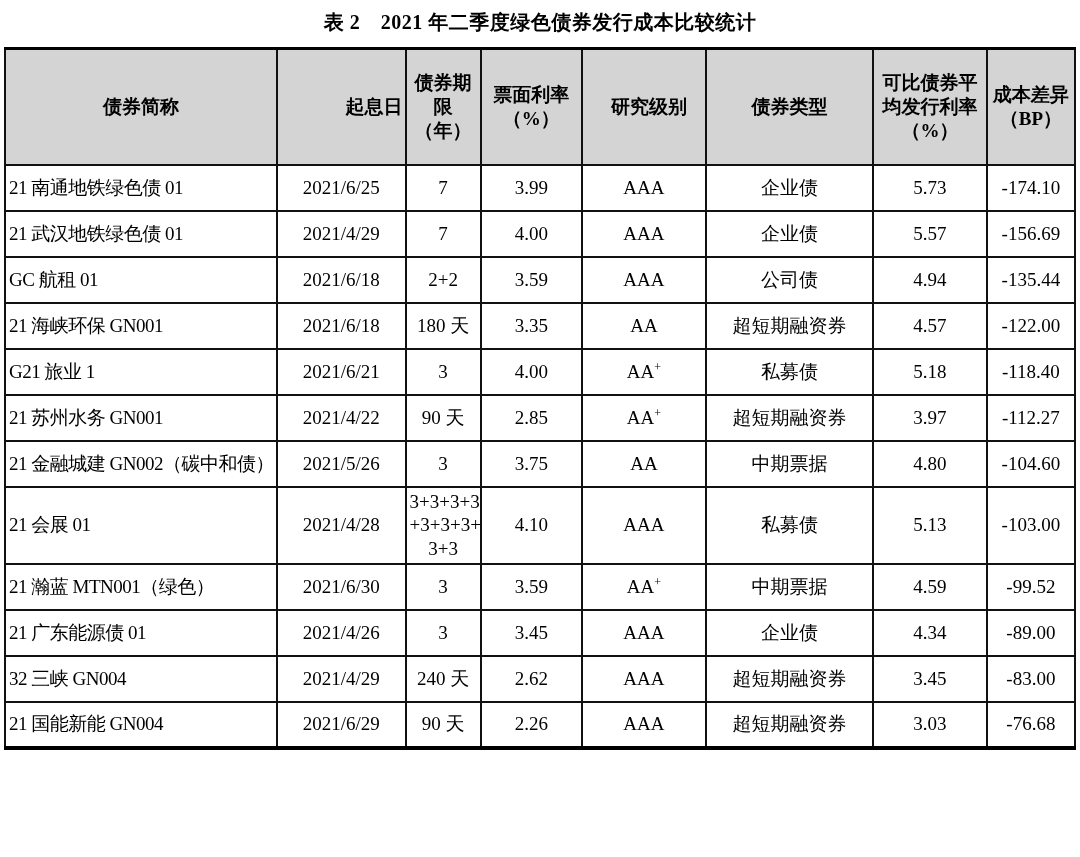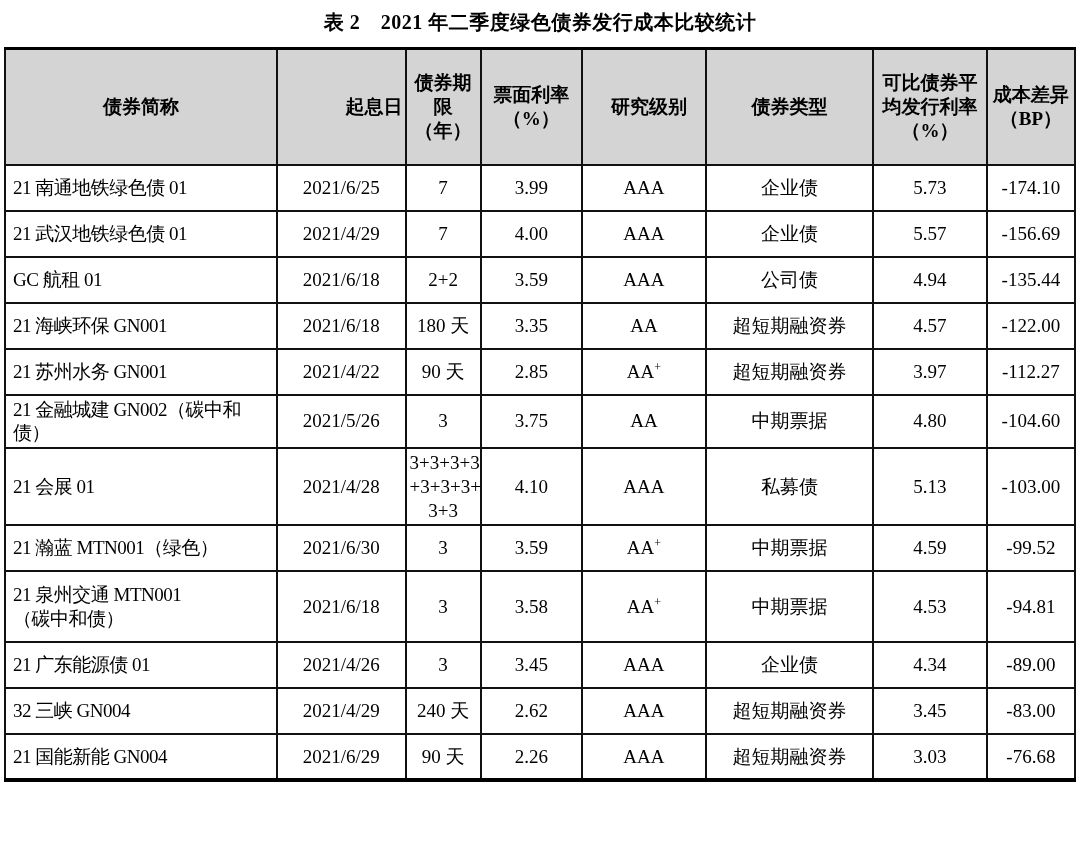--- a/index.html
+++ b/index.html
@@ -47,21 +47,20 @@
   thead th {
     background: #d4d4d4;
     font-weight: bold;
     height: 116px;
     padding: 2px 2px;
   }
   tbody tr { height: 46px; }
   tbody tr.tall { height: 71px; }
   td.name {
     text-align: left;
-    padding-left: 7px;
     padding-right: 1px;
     letter-spacing: -0.5px;
   }
   td sup {
     font-size: 12px;
     line-height: 0;
     vertical-align: super;
   }
   
   th:nth-child(1) { width: 268px; }
@@ -132,20 +131,30 @@
           <td class="name">21 海峡环保 GN001</td>
           <td>2021/6/18</td>
           <td>180 天</td>
           <td>3.35</td>
           <td>AA</td>
           <td>超短期融资券</td>
           <td>4.57</td>
           <td>-122.00</td>
         </tr>
         <tr>
+          <td class="name">G21 旅业 1</td>
+          <td>2021/6/21</td>
+          <td>3</td>
+          <td>4.00</td>
+          <td>AA<sup>+</sup></td>
+          <td>私募债</td>
+          <td>5.18</td>
+          <td>-118.40</td>
+        </tr>
+        <tr>
           <td class="name">21 苏州水务 GN001</td>
           <td>2021/4/22</td>
           <td>90 天</td>
           <td>2.85</td>
           <td>AA<sup>+</sup></td>
           <td>超短期融资券</td>
           <td>3.97</td>
           <td>-112.27</td>
         </tr>
         <tr>
@@ -173,31 +182,20 @@
         <tr>
           <td class="name">21 瀚蓝 MTN001（绿色）</td>
           <td>2021/6/30</td>
           <td>3</td>
           <td>3.59</td>
           <td>AA<sup>+</sup></td>
           <td>中期票据</td>
           <td>4.59</td>
           <td>-99.52</td>
         </tr>
-        <tr class="tall">
-          <td class="name">21 泉州交通 MTN001
-（碳中和债）</td>
-          <td>2021/6/18</td>
-          <td>3</td>
-          <td>3.58</td>
-          <td>AA<sup>+</sup></td>
-          <td>中期票据</td>
-          <td>4.53</td>
-          <td>-94.81</td>
-        </tr>
         <tr>
           <td class="name">21 广东能源债 01</td>
           <td>2021/4/26</td>
           <td>3</td>
           <td>3.45</td>
           <td>AAA</td>
           <td>企业债</td>
           <td>4.34</td>
           <td>-89.00</td>
         </tr>

